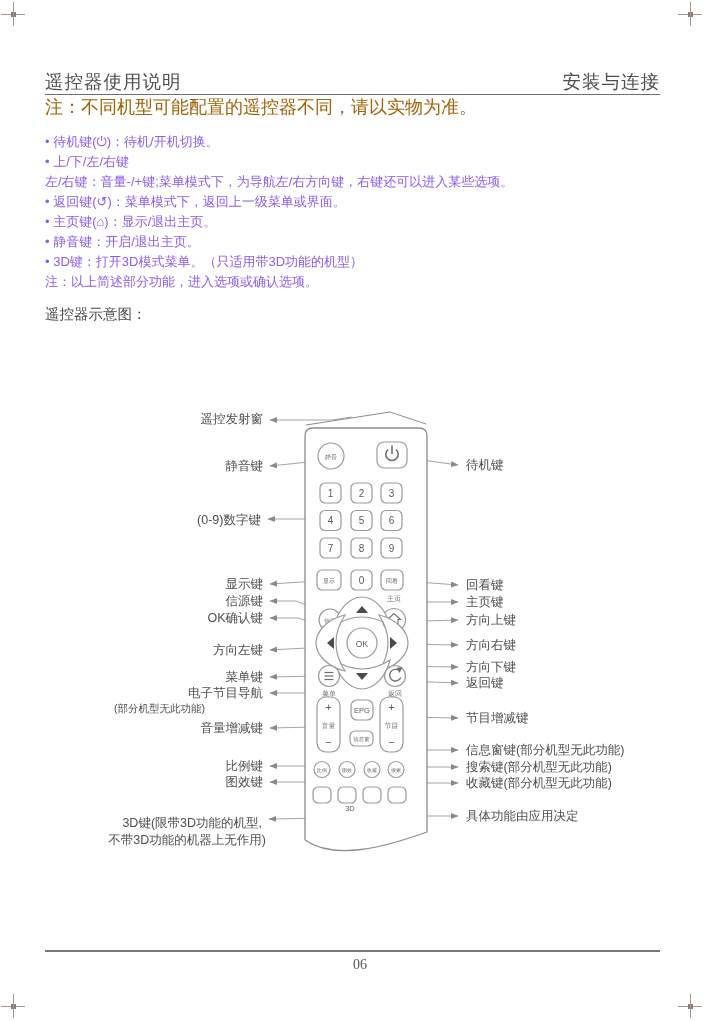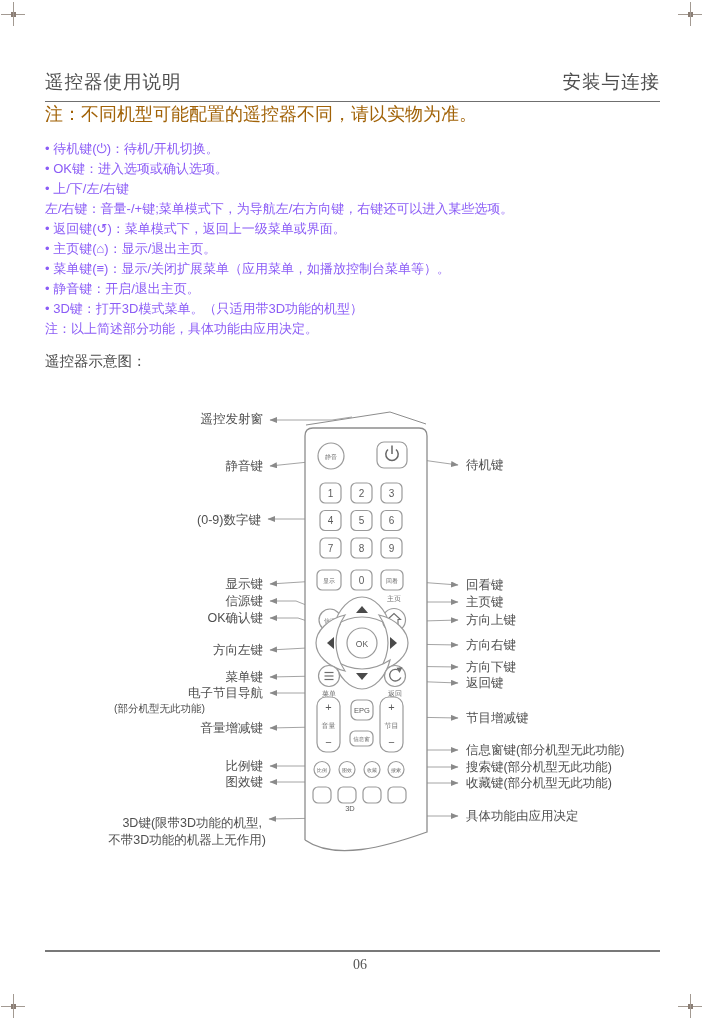--- a/index.html
+++ b/index.html
@@ -6,21 +6,21 @@
   .page{position:relative;width:704px;height:1021px;background:#ffffff;overflow:hidden;
         font-family:"Liberation Sans","DejaVu Sans",sans-serif;color:#4a4a4a;}
   
   .cm{position:absolute;width:24px;height:24px;}
   .cm::before{content:'';position:absolute;top:11.5px;left:0;width:24px;height:1px;background:#a39a92;}
   .cm::after{content:'';position:absolute;left:11.5px;top:0;width:1px;height:24px;background:#a39a92;}
   .cm span{position:absolute;left:9.5px;top:9.5px;width:5px;height:5px;background:#8a7d74;}
   
   .doc{padding:57px 44px 0 45px;}
   .hdr{display:flex;justify-content:space-between;align-items:flex-end;
-       border-bottom:1.4px solid #6f6f6f;padding-bottom:7px;text-align:center;}
+       border-bottom:1.4px solid #6f6f6f;padding-bottom:0;text-align:center;}
   .hdr .lt{font-size:18.5px;color:#4f4f4f;letter-spacing:1px;}
   .hdr .rt{font-size:18.5px;color:#4f4f4f;letter-spacing:1px;margin-top:12px;}
   .note{margin-top:0;font-size:18px;color:#a16207;}
   .instr{margin-top:13px;}
   .instr .ln{font-size:13px;line-height:20px;white-space:nowrap;color:#8b5cf6;}
   .dtitle{margin-top:13px;font-size:14.5px;color:#4a4a4a;}
   
   .diagram{position:absolute;left:0;top:395px;width:704px;height:475px;}
   .diagram text{font-family:"Liberation Sans","DejaVu Sans",sans-serif;}
   .lab{font-size:12.5px;fill:#4f4f4f;}
@@ -50,29 +50,27 @@
     </div>
 
   <div class="doc">
     <div class="hdr">
       <span class="lt">遥控器使用说明</span>
       <span class="rt">安装与连接</span>
     </div>
     <div class="note">注：不同机型可能配置的遥控器不同，请以实物为准。</div>
     <div class="instr">
       <div class="ln">• 待机键(⏻)：待机/开机切换。</div>
-      <div class="ln">• OK键：进入选项或确认选项。</div>
       <div class="ln">• 上/下/左/右键</div>
       <div class="ln">左/右键：音量-/+键;菜单模式下，为导航左/右方向键，右键还可以进入某些选项。</div>
       <div class="ln">• 返回键(↺)：菜单模式下，返回上一级菜单或界面。</div>
       <div class="ln">• 主页键(⌂)：显示/退出主页。</div>
-      <div class="ln">• 菜单键(≡)：显示/关闭扩展菜单（应用菜单，如播放控制台菜单等）。</div>
       <div class="ln">• 静音键：开启/退出主页。</div>
       <div class="ln">• 3D键：打开3D模式菜单。（只适用带3D功能的机型）</div>
-      <div class="ln">注：以上简述部分功能，具体功能由应用决定。</div>
+      <div class="ln">注：以上简述部分功能，进入选项或确认选项。</div>
     </div>
     <div class="dtitle">遥控器示意图：</div>
   </div>
 
   <svg class="diagram" viewBox="0 0 704 475">
     <defs>
       <marker id="arr" markerWidth="8" markerHeight="7" refX="7" refY="3" orient="auto" markerUnits="userSpaceOnUse">
         <path d="M0,0 L7.5,3 L0,6 Z" fill="#8a8a8a"></path>
       </marker>
     </defs>

